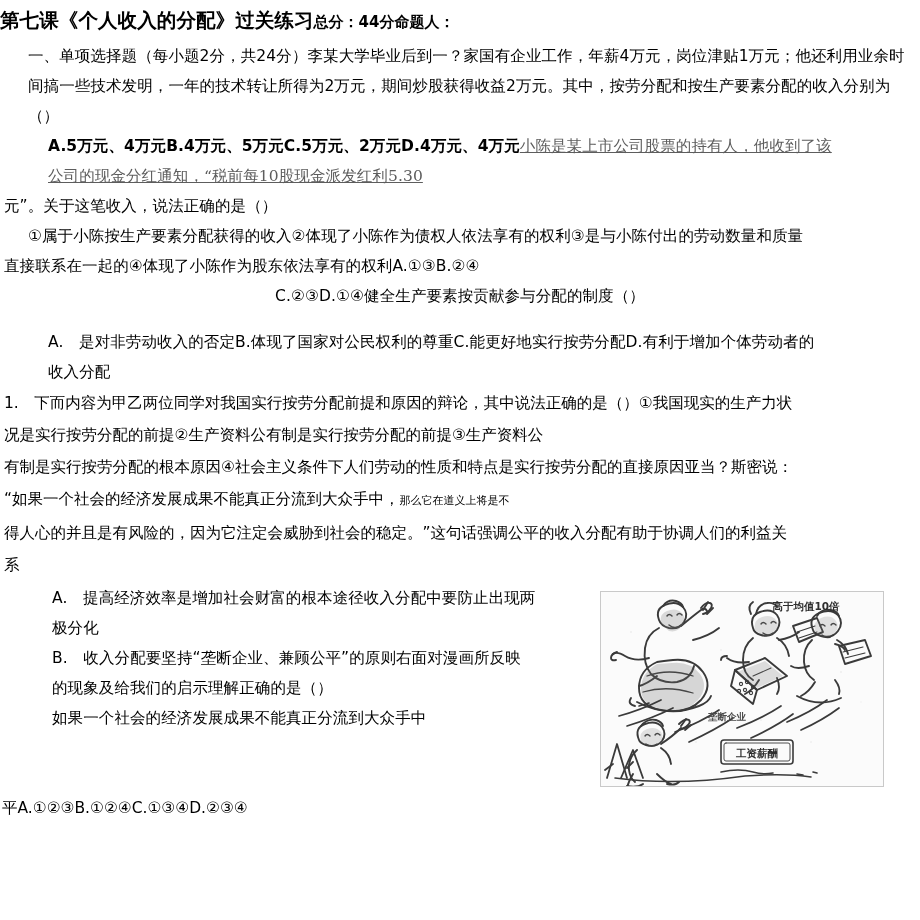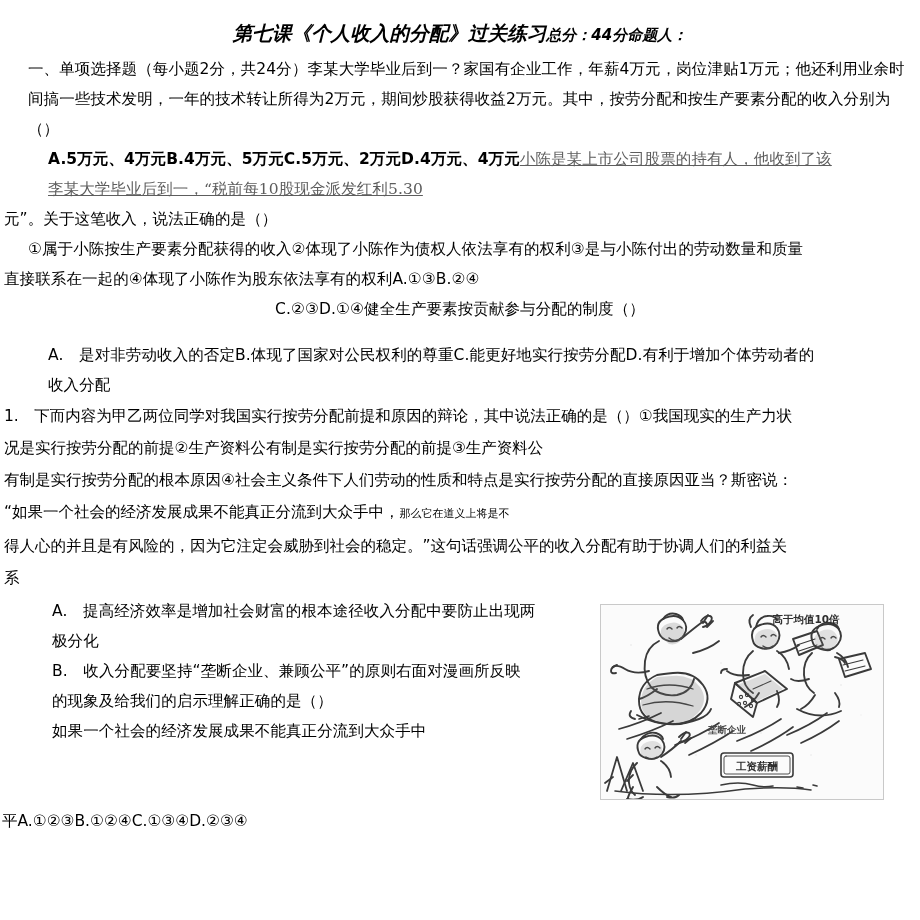--- a/index.html
+++ b/index.html
@@ -20,28 +20,27 @@
     position: relative;
     width: 920px;
     height: 920px;
     box-sizing: border-box;
     padding: 0;
     background: #fff;
   }
 
   
   .doc-title {
-    text-align: center;
+    text-align: left;
     font-size: 19.5px;
     line-height: 30px;
     font-weight: 700;
     letter-spacing: 0.1px;
-    padding-top: 19px;
+    padding-top: 6px;
     white-space: nowrap;
-    font-style: italic;
   }
   .doc-title .sub {
     font-size: 15px;
     font-weight: 700;
     letter-spacing: 0;
   }
 
   
   .body {
     position: relative;
@@ -132,21 +131,21 @@
   <div class="doc-title">
     <span>第七课《个人收入的分配》过关练习</span><span class="sub">总分：44分命题人：</span>
   </div>
 
   <div class="body">
 
     <div class="para ind-1">一、单项选择题（每小题2分，共24分）李某大学毕业后到一？家国有企业工作，年薪4万元，岗位津贴1万元；他还利用业余时间搞一些技术发明，一年的技术转让所得为2万元，期间炒股获得收益2万元。其中，按劳分配和按生产要素分配的收入分别为（）</div>
 
     <div class="para ind-2"><span class="bold">A.5万元、4万元B.4万元、5万元C.5万元、2万元D.4万元、4万元</span><span class="light">小陈是某上市公司股票的持有人，他收到了该</span></div>
 
-    <div class="para ind-2"><span class="light">李某大学毕业后到一，“税前每10股现金派发红利5.30</span></div>
+    <div class="para ind-2"><span class="light">公司的现金分红通知，“税前每10股现金派发红利5.30</span></div>
 
     <div class="para ind-0">元”。关于这笔收入，说法正确的是（）</div>
 
     <div class="para ind-1">①属于小陈按生产要素分配获得的收入②体现了小陈作为债权人依法享有的权利③是与小陈付出的劳动数量和质量</div>
 
     <div class="para ind-0">直接联系在一起的④体现了小陈作为股东依法享有的权利A.①③B.②④</div>
 
     <div class="para center">C.②③D.①④健全生产要素按贡献参与分配的制度（）</div>
 
     <div style="height:16px"></div>

